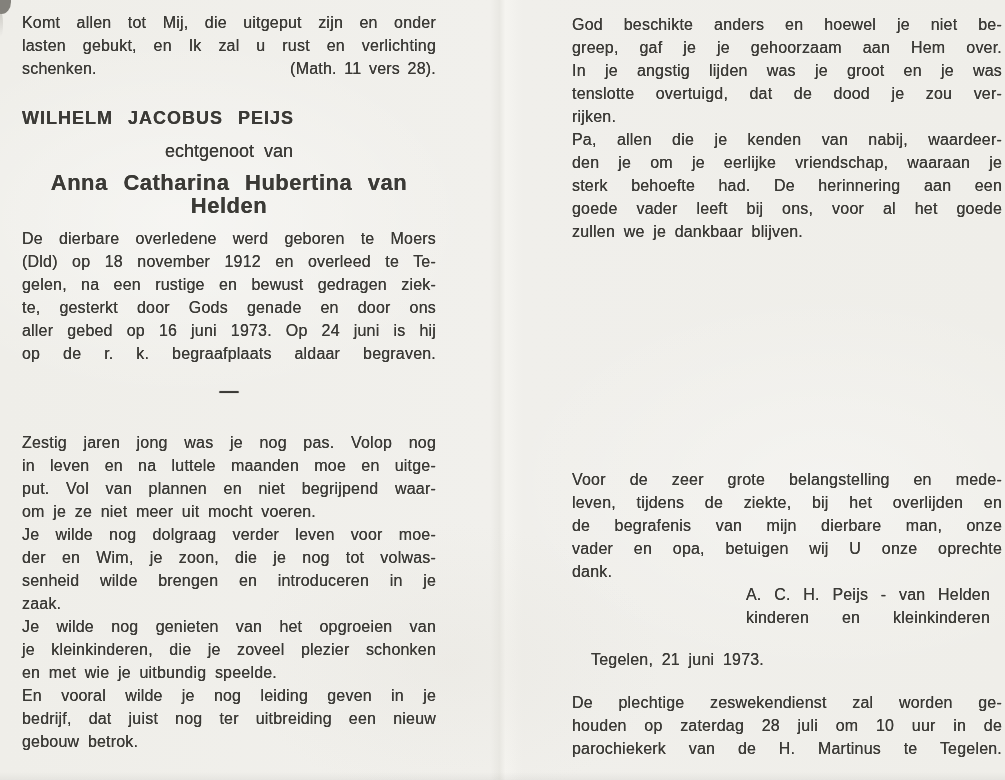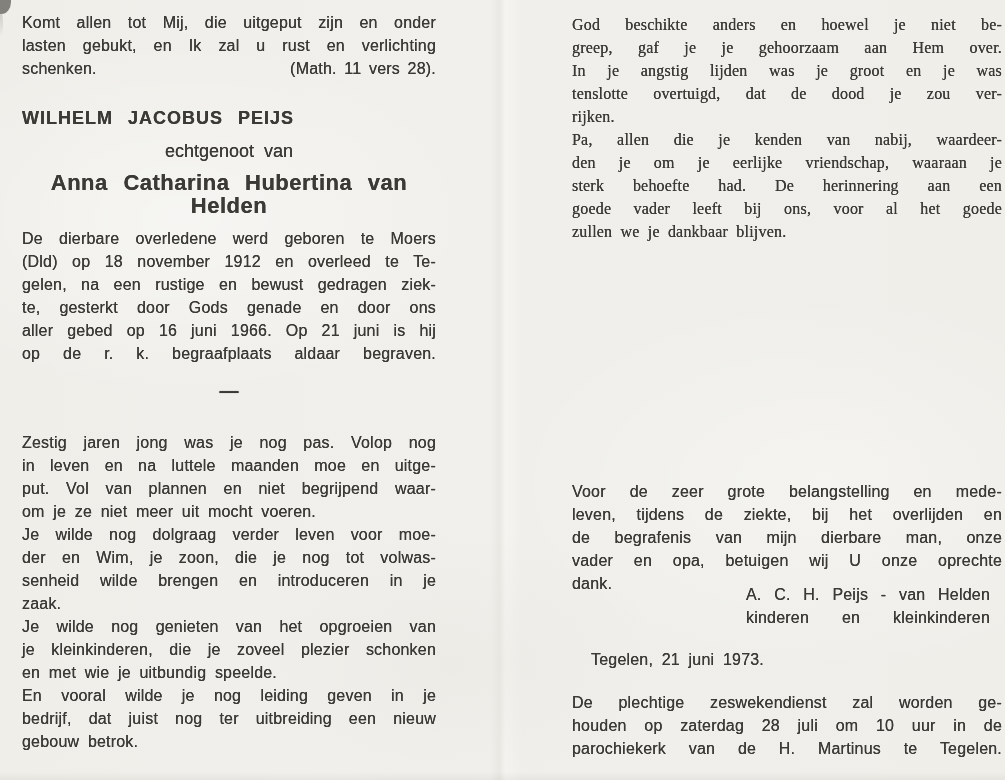--- a/index.html
+++ b/index.html
@@ -61,22 +61,22 @@
     letter-spacing: 0.5px; word-spacing: 9px; line-height: 23px;
     text-shadow: 0 0 0.5px currentColor;
   }
   .life-paragraph     { top: 227px; }
   .divider {
     top: 383px; text-align: center; font-weight: bold; font-size: 19px;
     line-height: 16px; text-shadow: 0 0 0.8px currentColor;
   }
   .memorial-paragraph { top: 431px; }
 
-  .surrender-paragraph { top: 13px; font-family: Liberation Serif, serif; }
-  .thanks-paragraph    { top: 480px; }
+  .surrender-paragraph { top: 13px; }
+  .thanks-paragraph    { top: 468px; }
   .signature-block     { top: 583px; left: 174px; right: 12px; }
   .dateline            { top: 648px; margin-left: 19px; }
   .service-paragraph   { top: 691px; }
 </style>
 </head>
 <body>
 
 <div class="card" style="background-color: rgb(240, 239, 235);">
   <div class="corner-smudge"></div>
 
@@ -97,21 +97,21 @@
 
     <div class="block relation-label">echtgenoot van</div>
 
     <div class="block spouse-heading">Anna Catharina Hubertina van Helden</div>
 
     <div class="block life-paragraph">
         <div class="line j">De dierbare overledene werd geboren te Moers</div>
         <div class="line j">(Dld) op 18 november 1912 en overleed te Te-</div>
         <div class="line j">gelen, na een rustige en bewust gedragen ziek-</div>
         <div class="line j">te, gesterkt door Gods genade en door ons</div>
-        <div class="line j">aller gebed op 16 juni 1966. Op 21 juni is hij</div>
+        <div class="line j">aller gebed op 16 juni 1973. Op 24 juni is hij</div>
         <div class="line j">op de r. k. begraafplaats aldaar begraven.</div>
       </div>
 
     <div class="block divider">—</div>
 
     <div class="block memorial-paragraph">
         <div class="line j">Zestig jaren jong was je nog pas. Volop nog</div>
         <div class="line j">in leven en na luttele maanden moe en uitge-</div>
         <div class="line j">put. Vol van plannen en niet begrijpend waar-</div>
         <div class="line l">om je ze niet meer uit mocht voeren.</div>

